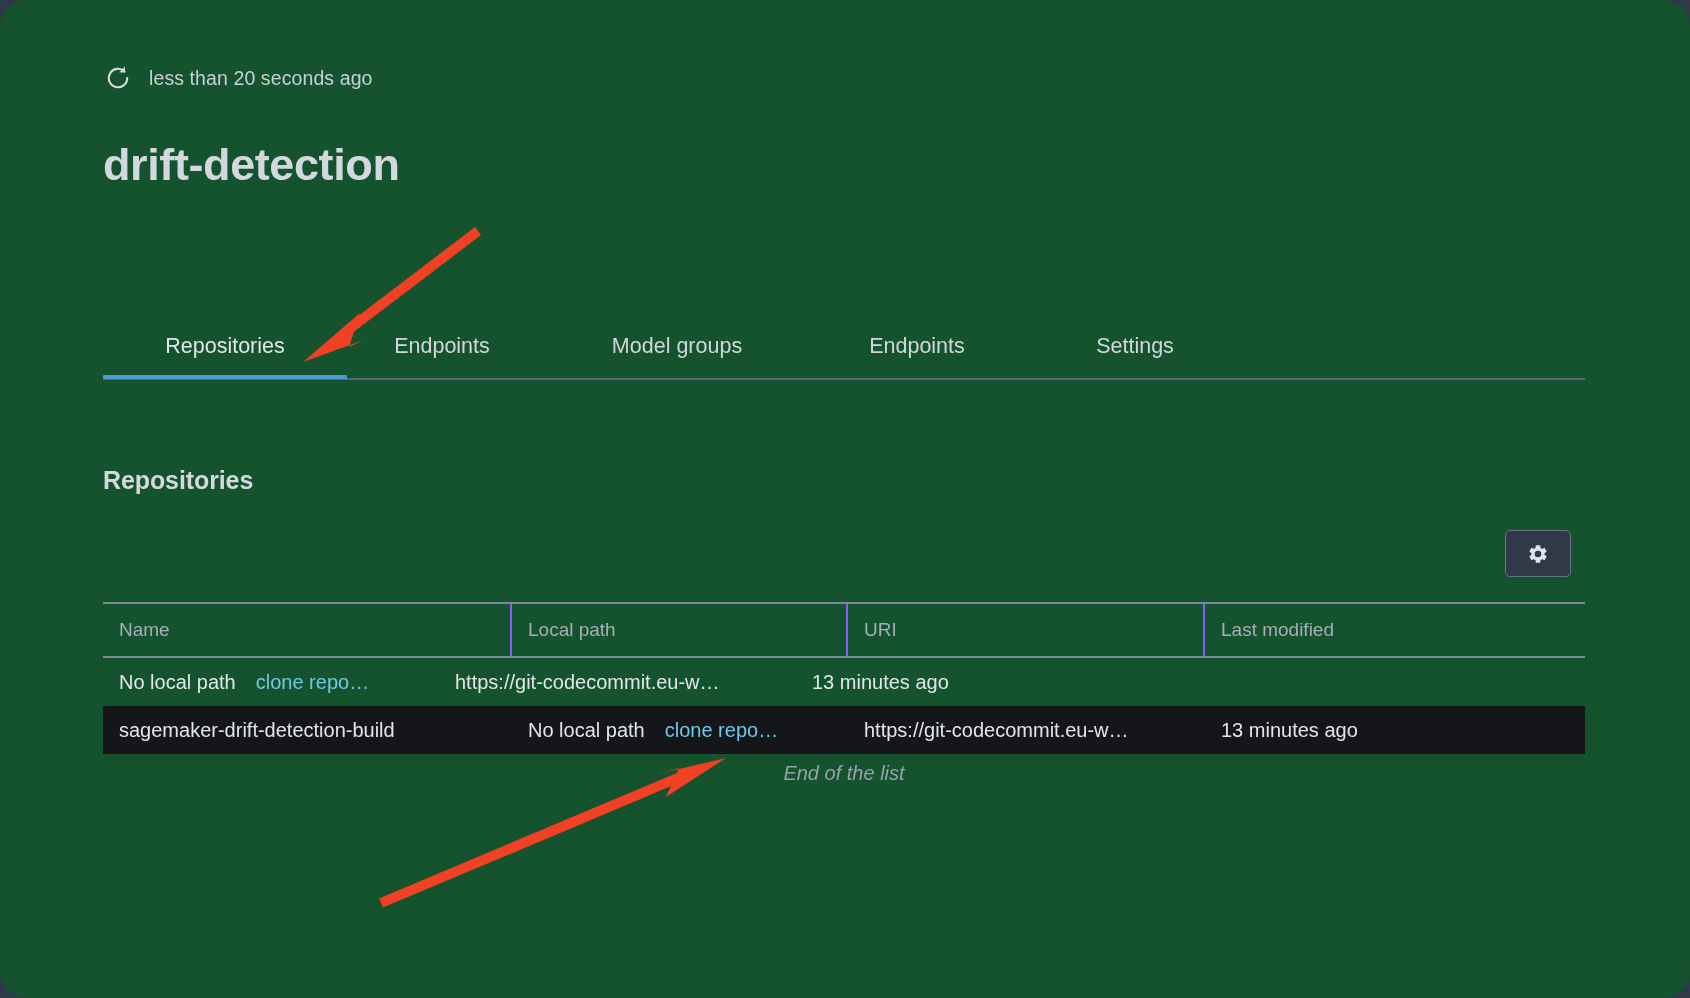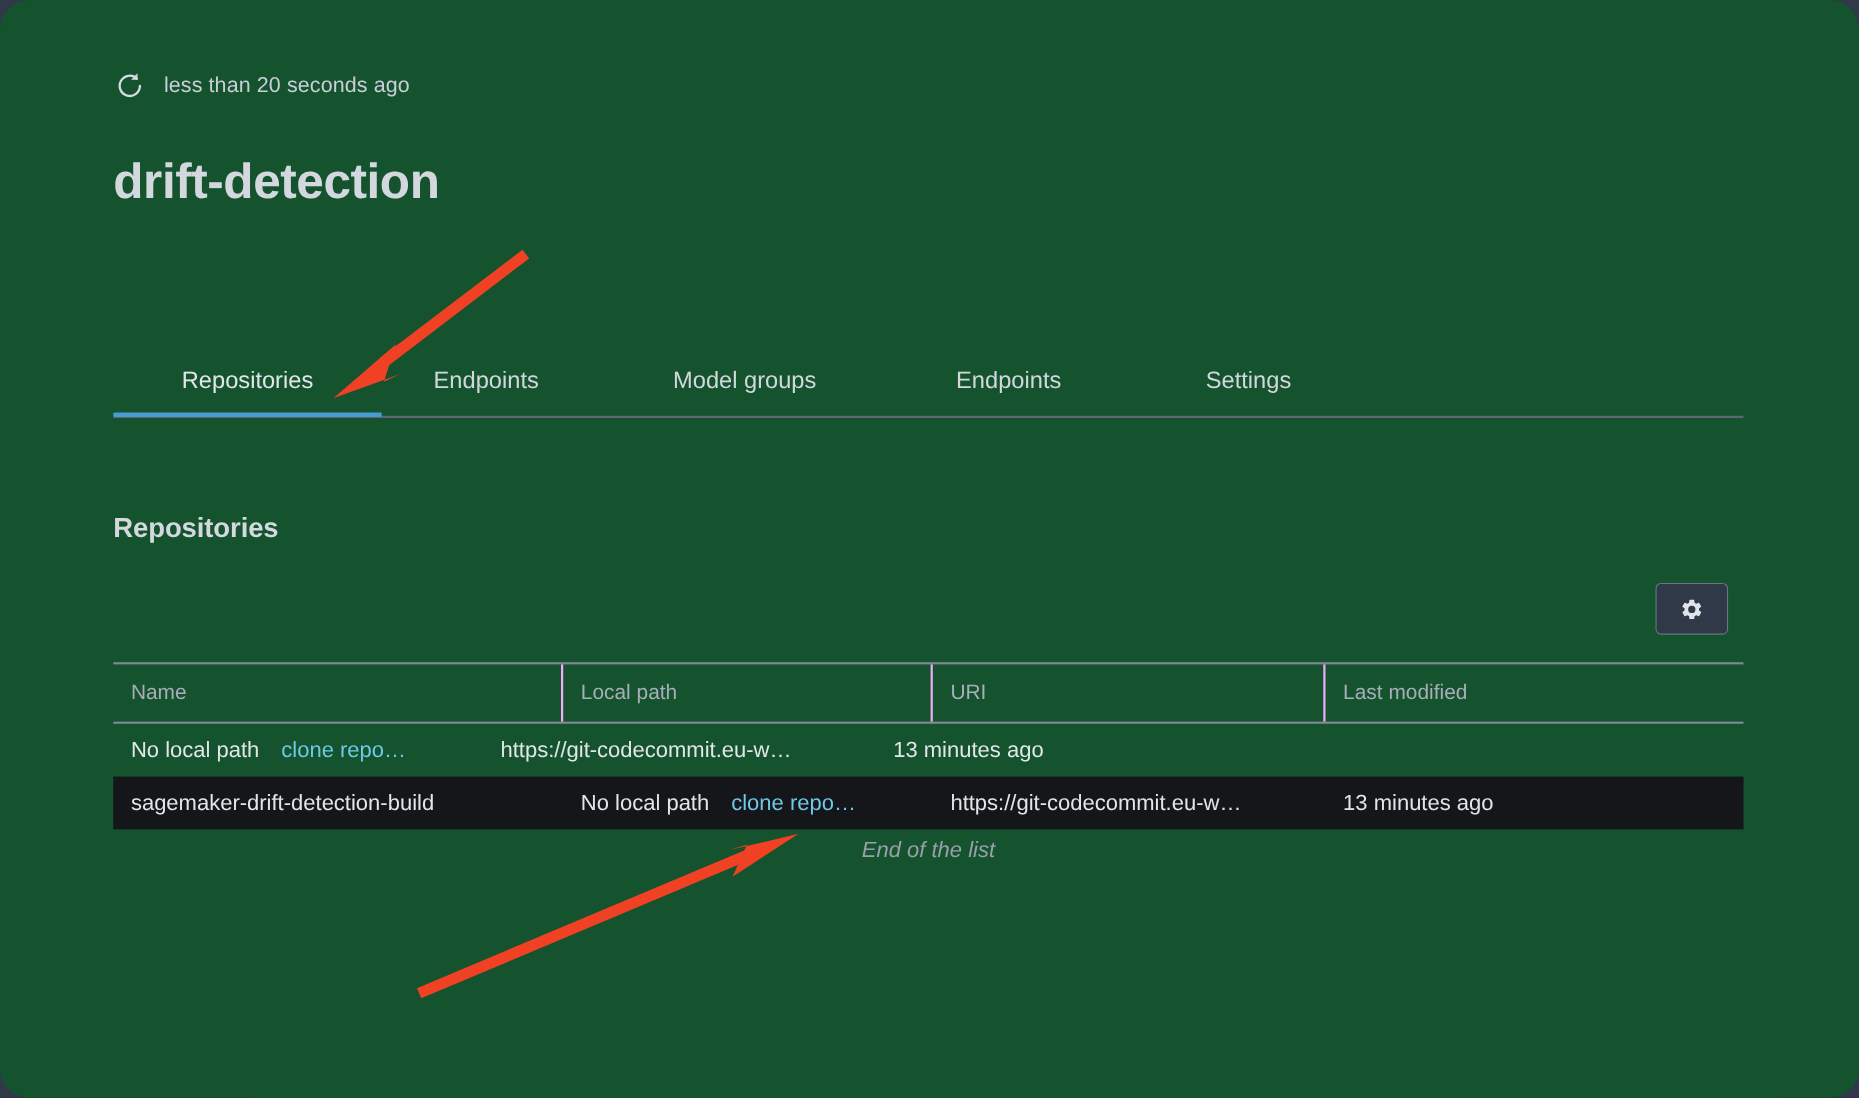--- a/index.html
+++ b/index.html
@@ -146,21 +146,21 @@
     border-top: 2px solid #7f8894;
     border-bottom: 2px solid #7f8894;
   }
   .th {
     display: flex;
     align-items: center;
     color: #a7aeb9;
     font-size: 19px;
     padding-left: 16px;
     box-sizing: border-box;
-    border-right: 2px solid #f0abfc;
+    border-right: 2px solid #8b5cf6;
     cursor: pointer;
     user-select: none;
   }
   .th:last-child { border-right: 0; }
 
   .col-name  { width: 409px; }
   .col-path  { width: 336px; }
   .col-uri   { width: 357px; }
   .col-mod   { width: 360px; text-align: right; }
 

